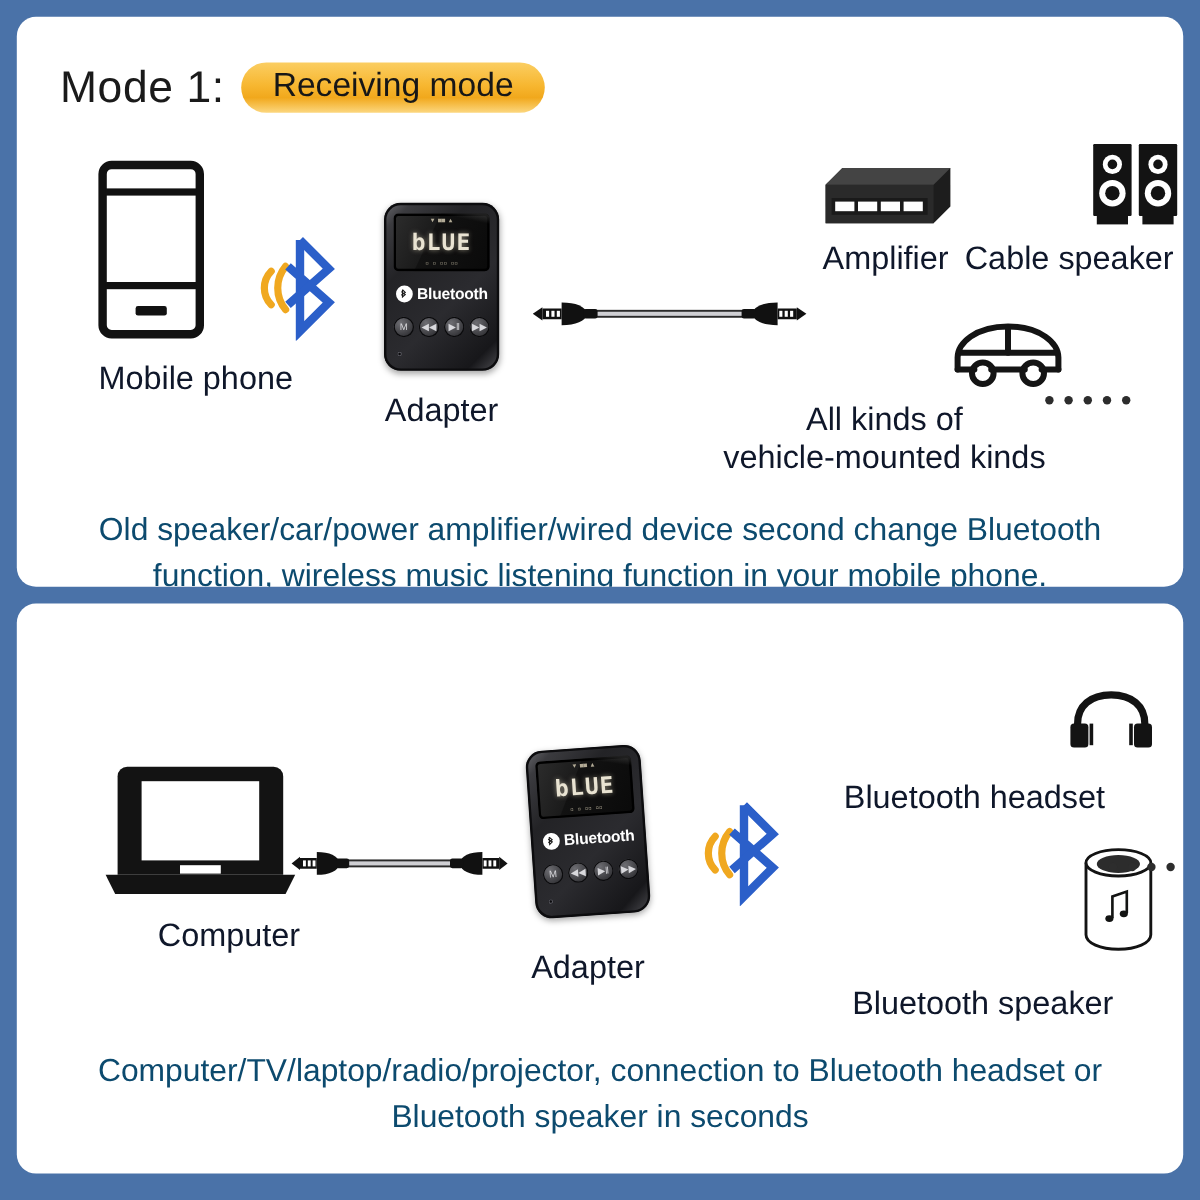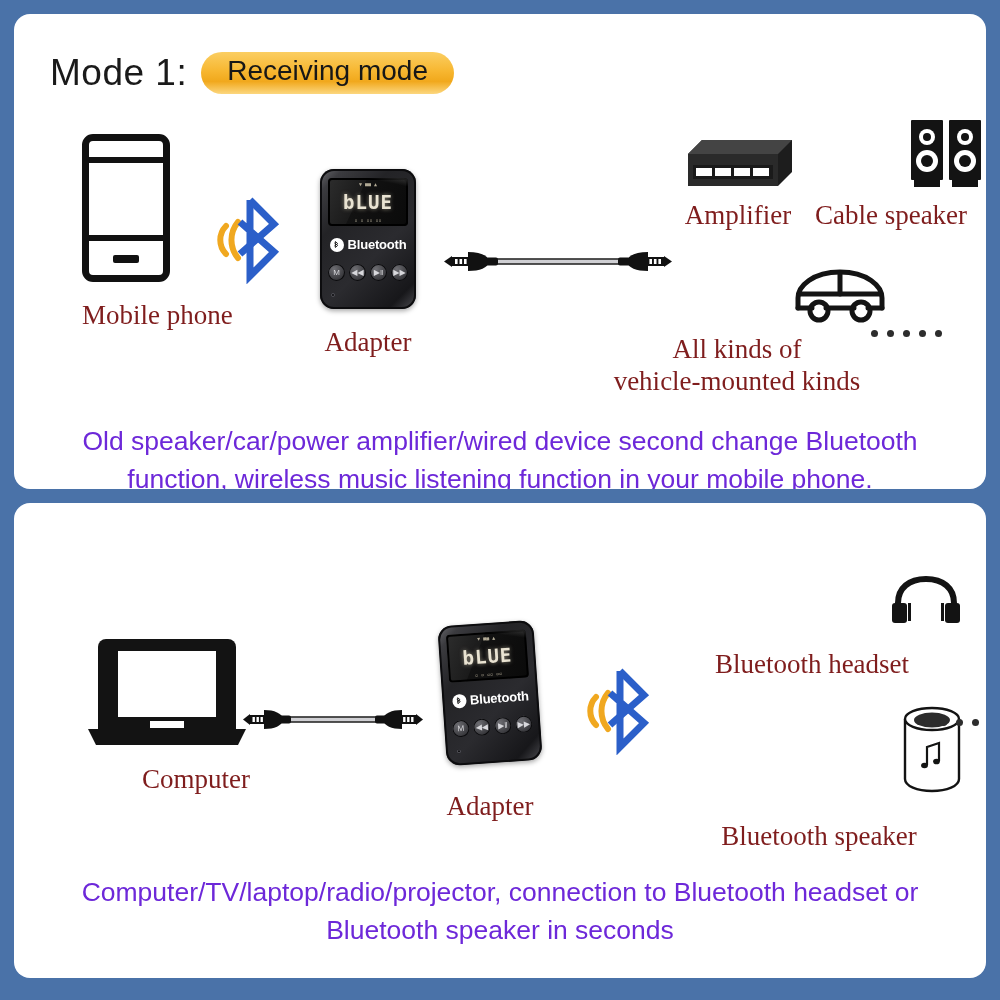--- a/index.html
+++ b/index.html
@@ -38,29 +38,29 @@
     font-size:28px;color:#171717;
     padding:4px 26px 7px 26px;
     border-radius:28px;
     background:linear-gradient(180deg,#fbce62 0%,#f7b731 45%,#f1a81c 70%,#fcd77f 100%);
     white-space:nowrap;
     line-height:1.1;
   }
   
   .node{position:absolute;}
   .cap{
-    font-family:Liberation Serif, serif;
-    font-size:27px;color:#7f1d1d;
+    font-family:Liberation Sans, sans-serif;
+    font-size:27px;color:#0f172a;
     text-align:center;white-space:nowrap;line-height:1.18;
   }
   .cap.wrap{white-space:normal;}
   .footnote{
     position:absolute;left:0;right:0;
     font-family:"Liberation Sans", sans-serif;
-    font-size:26.5px;color:#6d28d9;
+    font-size:26.5px;color:#0c4a6e;
     text-align:center;line-height:1.45;
     padding:0 36px;box-sizing:border-box;
   }
   
   .phone{
     width:88px;height:148px;border:7px solid #111;border-radius:11px;
     box-sizing:border-box;position:relative;background:#fff;
   }
   .phone:before,.phone:after{
     content:"";position:absolute;left:-1px;right:-1px;height:6px;background:#111;

